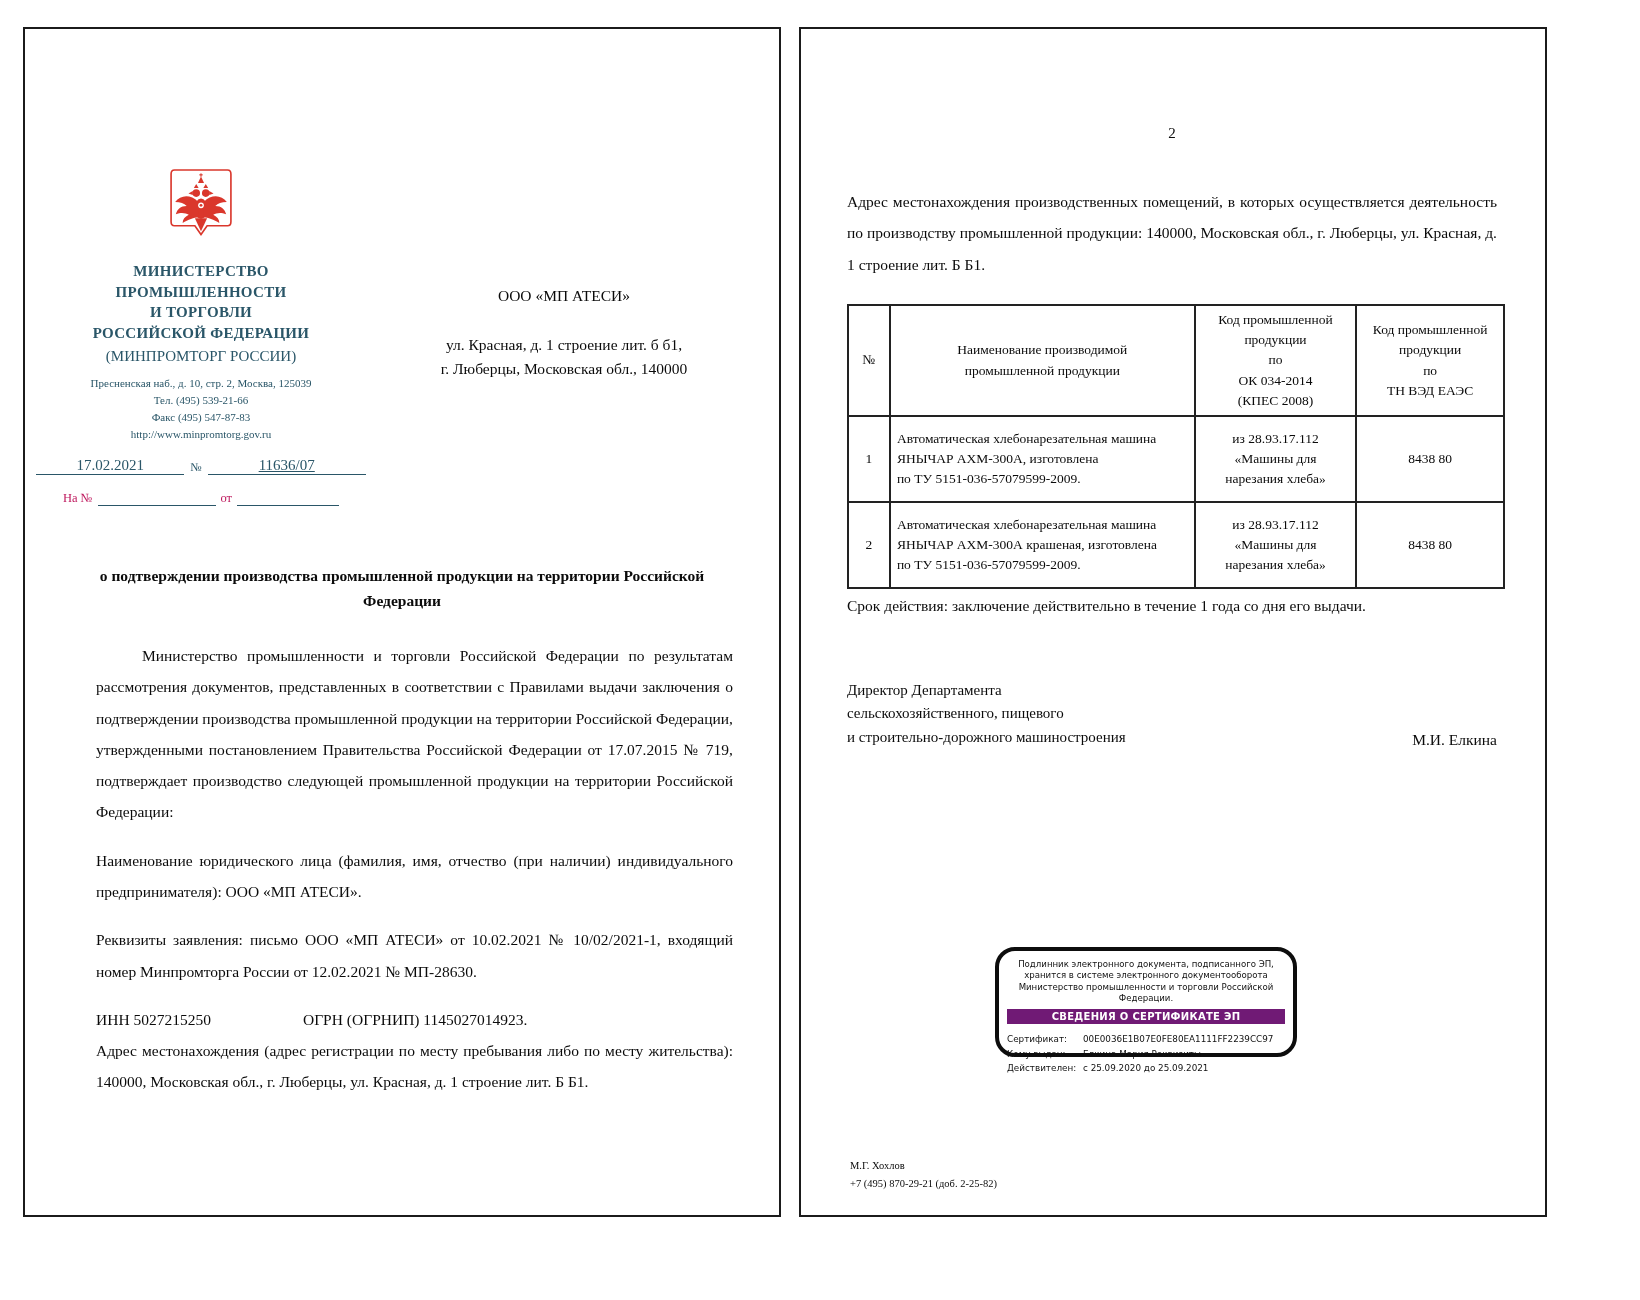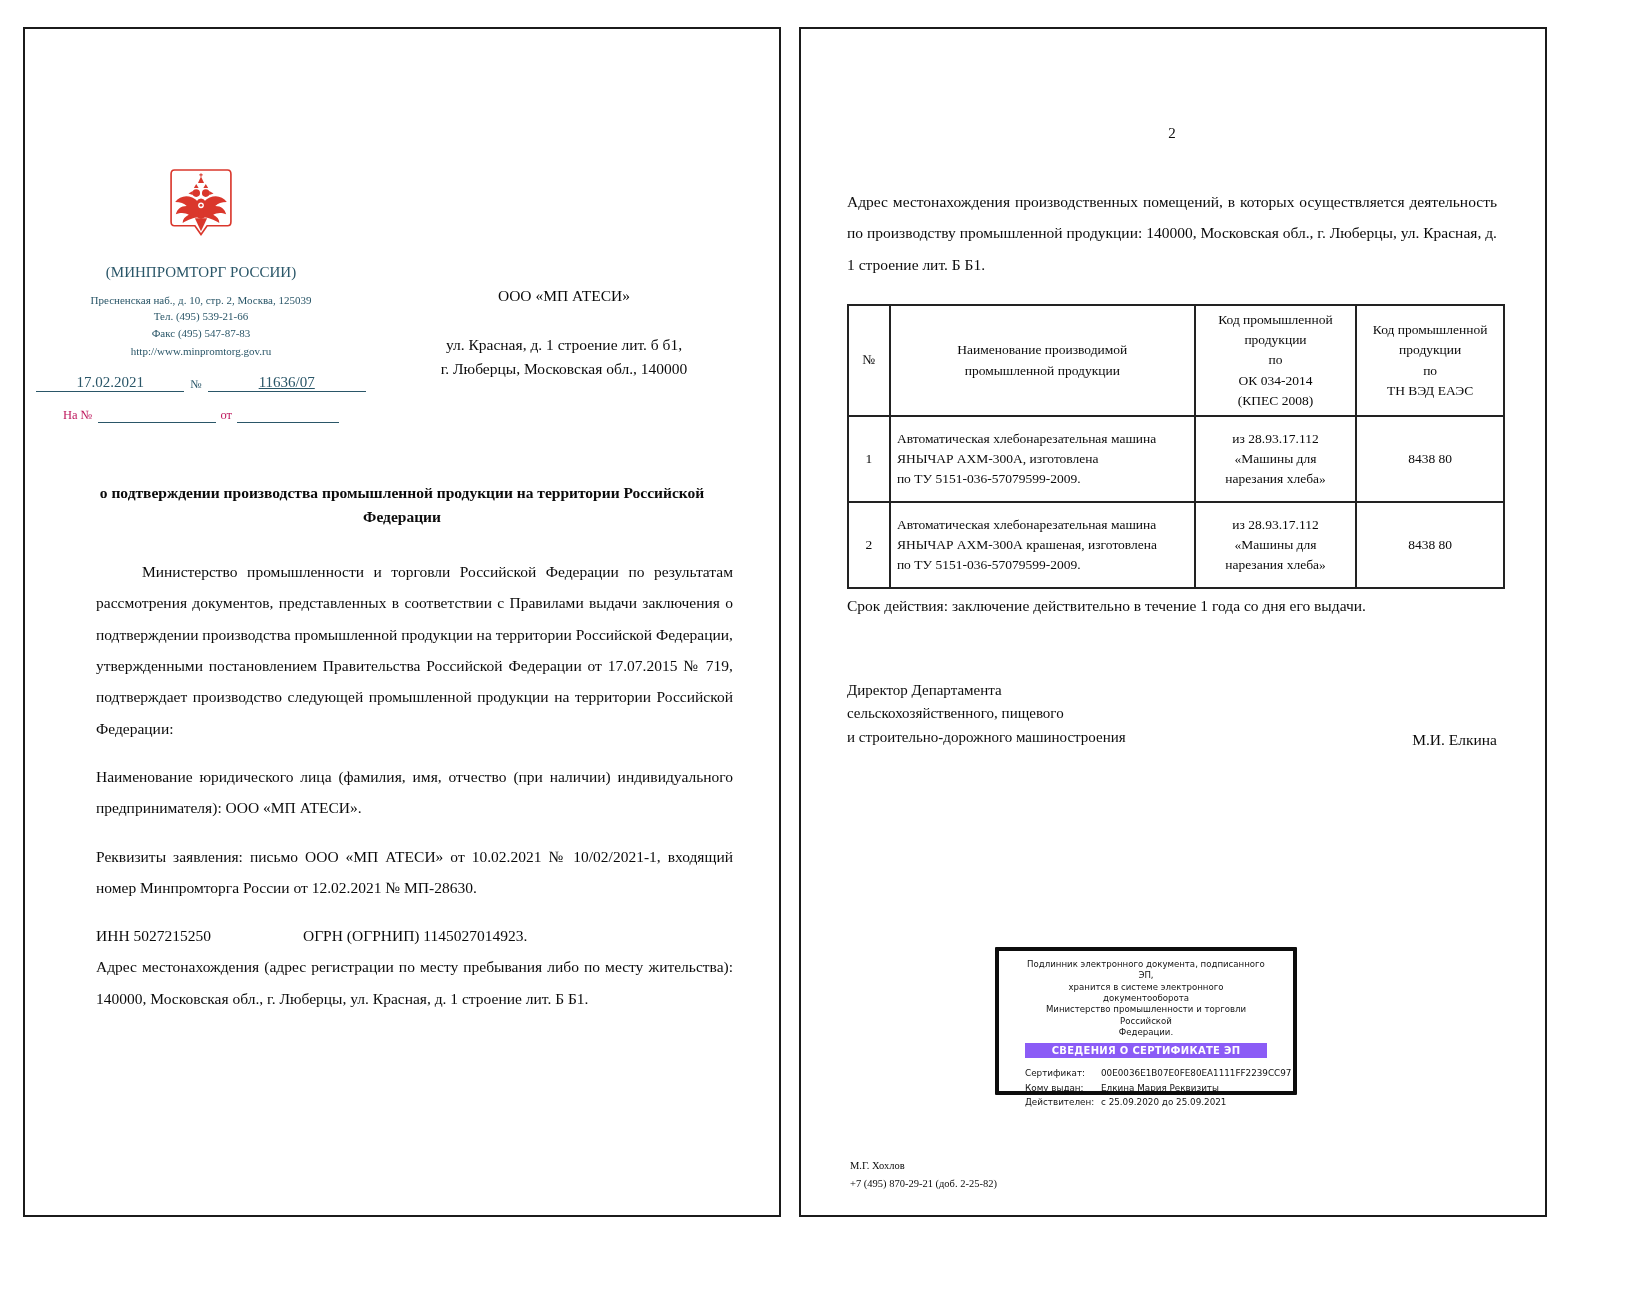--- a/index.html
+++ b/index.html
@@ -81,28 +81,28 @@
   th.h-num { width: 42px; } th.h-name { width: 306px; } th.h-okp { width: 162px; } th.h-tnved { width: 148px; }
 
   .validity { font-size: 15.5px; margin-top: 8px; }
 
   .sig-row { display: flex; justify-content: space-between; margin-top: 64px; padding-right: 0; }
   .sig-pos { font-size: 15px; line-height: 1.55; white-space: pre-line; }
   .sig-name { font-size: 15.5px; align-self: flex-end; padding-right: 0; }
 
   
   .stamp {
-    position: absolute; left: 194px; top: 918px; width: 302px; height: 148px;
-    border: 4px solid #0d0d0d; border-radius: 1px;
-    padding: 8px 26px 6px;
+    position: absolute; left: 194px; top: 918px; width: 302px; height: 110px;
+    border: 4px solid #0d0d0d; border-radius: 20px;
+    padding: 8px 8px 6px;
     font-family: "DejaVu Sans", sans-serif;
   }
   .stamp-disclaimer { font-size: 8.6px; line-height: 1.32; text-align: center; white-space: pre-line; color: #111; }
   .stamp-bar {
-    background: #8b5cf6; color: #fff; text-align: center;
+    background: #701a75; color: #fff; text-align: center;
     font-size: 10px; font-weight: bold; letter-spacing: .3px;
     padding: 2px 0; margin: 5px 0 9px;
   }
   .stamp-rows { font-size: 8.8px; line-height: 1.5; color: #111; display: grid; grid-template-columns: 76px 1fr; row-gap: 1px; }
 
   .p2-footer { position: absolute; left: 49px; top: 1128px; font-size: 10.5px; line-height: 1.7; }
 </style>
 </head>
 <body>
 
@@ -127,20 +127,24 @@
               <path d="M53.5 29.5 L57 23.5 L60.5 29.5 Z"></path>
               <path d="M45.5 22 L50 12.5 L54.5 22 Z"></path>
               <rect x="49.2" y="8" width="1.6" height="5"></rect>
               <rect x="47.5" y="9.4" width="5" height="1.6"></rect>
               <circle cx="50" cy="55" r="4.2" fill="#ffffff"></circle>
               <circle cx="50" cy="55" r="2.1"></circle>
             </g>
           </svg>
         </span>
       </div>
+      <div class="ministry-name">МИНИСТЕРСТВО
+ПРОМЫШЛЕННОСТИ
+И ТОРГОВЛИ
+РОССИЙСКОЙ ФЕДЕРАЦИИ</div>
       <div class="ministry-short">(МИНПРОМТОРГ РОССИИ)</div>
       <div class="lh-addr">Пресненская наб., д. 10, стр. 2, Москва, 125039</div>
       <div class="lh-contact">Тел. (495) 539-21-66</div>
       <div class="lh-contact">Факс (495) 547-87-83</div>
       <div class="lh-contact">http://www.minpromtorg.gov.ru</div>
 
       <div class="ref-line">
         <span class="u-blank ref-date">17.02.2021</span>
         <span style="font-size:12px;">№</span>
         <span class="u-blank ref-num">11636/07</span>

